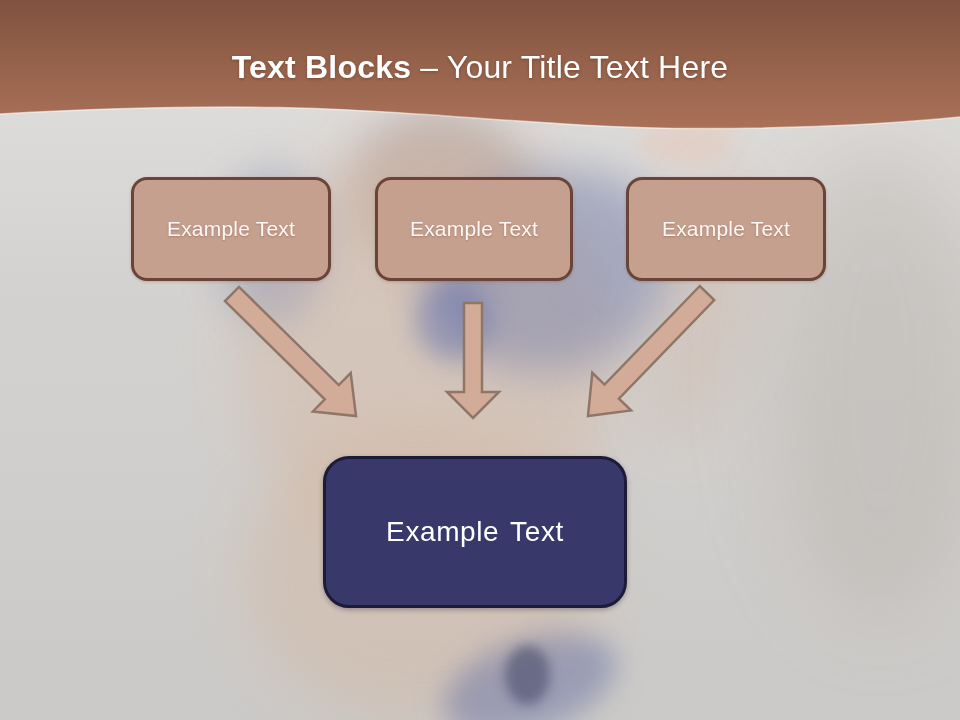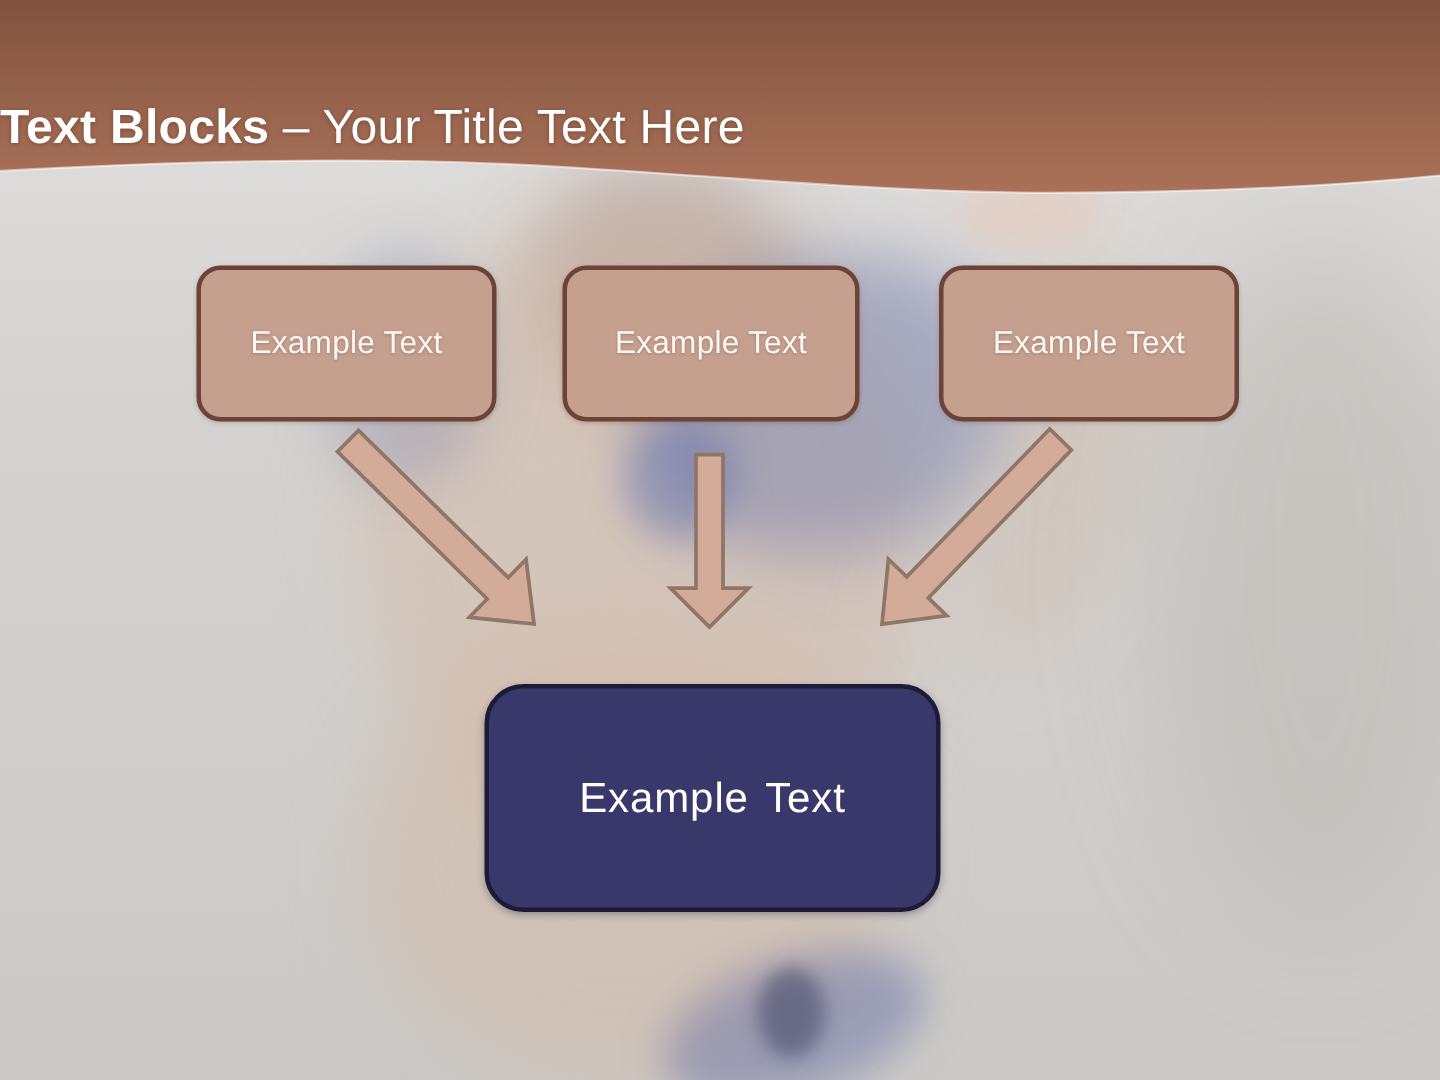--- a/index.html
+++ b/index.html
@@ -13,22 +13,22 @@
     overflow:hidden;
     background:linear-gradient(180deg,#eceae8 0%,#dedcda 14%,#d4d2d0 40%,#cfcdcb 75%,#cbc9c7 100%);
   }
   
   .wm{position:absolute;inset:0;pointer-events:none;}
   .blob{position:absolute;border-radius:50%;pointer-events:none;}
 
   
   .band{position:absolute;top:0;left:0;width:960px;height:140px;display:block;}
   .page-title{
-    position:absolute;top:64px;left:0;width:100%;
-    text-align:left;color:#ffffff;
+    position:absolute;top:47px;left:0;width:100%;
+    text-align:center;color:#ffffff;
     font-size:32px;line-height:40px;letter-spacing:.2px;
     text-shadow:0 1px 3px rgba(60,30,15,.35);
     white-space:nowrap;
   }
   .page-title .t-bold{font-weight:700;}
   .page-title .t-rest{font-weight:400;}
 
   
   .tb{
     position:absolute;

